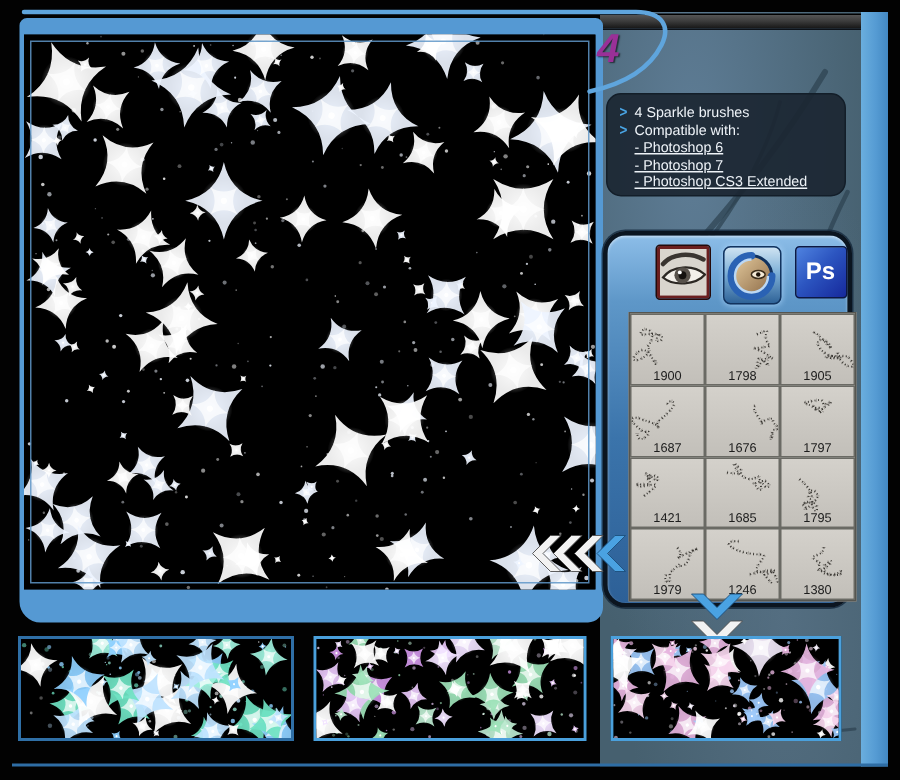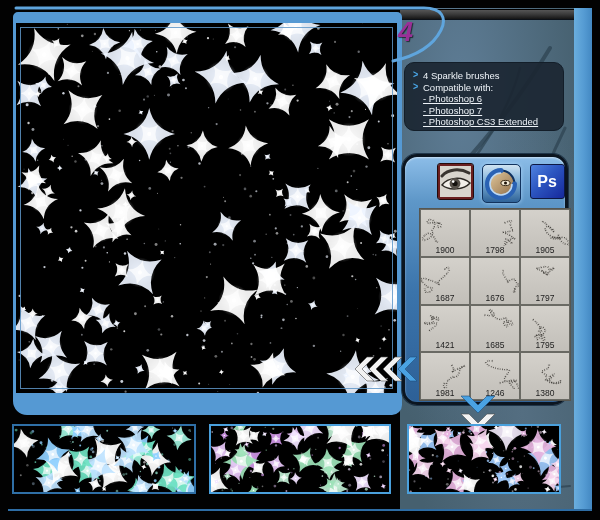--- a/index.html
+++ b/index.html
@@ -1206,21 +1206,21 @@
             <path d="M12.5 12.4C30.1 27.4 14.2 30.0 20.2 20.5C24.6 18.6 30.4 29.0 15.1 29.2C28.7 23.8 25.0 43.2 21.1 30.0C12.5 36.6 20.3 32.2 14.3 30.0" fill="none" stroke="#2e2c28" stroke-width="1.3" stroke-dasharray="0.7 1.7" opacity=".95"></path>
             <path d="M12.5 12.4C30.1 27.4 14.2 30.0 20.2 20.5C24.6 18.6 30.4 29.0 15.1 29.2C28.7 23.8 25.0 43.2 21.1 30.0C12.5 36.6 20.3 32.2 14.3 30.0" fill="none" stroke="#55524c" stroke-width="2.6" stroke-dasharray="0.4 3.4" opacity=".55"></path>
           </svg>
           <div class="brush-size">1795</div>
         </div>
         <div class="brush-cell">
           <svg viewBox="0 0 50 34">
             <path d="M31.9 11.1C39.4 19.2 20.6 22.0 46.0 11.7C36.7 14.3 42.9 21.5 34.8 23.7C30.9 23.7 37.5 19.0 26.5 28.6C27.7 42.7 20.2 30.0 25.2 30.0" fill="none" stroke="#2e2c28" stroke-width="1.3" stroke-dasharray="0.7 1.7" opacity=".95"></path>
             <path d="M31.9 11.1C39.4 19.2 20.6 22.0 46.0 11.7C36.7 14.3 42.9 21.5 34.8 23.7C30.9 23.7 37.5 19.0 26.5 28.6C27.7 42.7 20.2 30.0 25.2 30.0" fill="none" stroke="#55524c" stroke-width="2.6" stroke-dasharray="0.4 3.4" opacity=".55"></path>
           </svg>
-          <div class="brush-size">1981</div>
+          <div class="brush-size">1979</div>
         </div>
         <div class="brush-cell">
           <svg viewBox="0 0 50 34">
             <path d="M22.4 6.7C8.1 5.2 17.8 15.3 37.5 15.8C47.1 15.4 20.9 31.7 46.0 27.3C51.0 36.0 53.5 46.2 40.3 30.0C54.7 24.9 43.3 25.9 29.6 29.8" fill="none" stroke="#2e2c28" stroke-width="1.3" stroke-dasharray="0.7 1.7" opacity=".95"></path>
             <path d="M22.4 6.7C8.1 5.2 17.8 15.3 37.5 15.8C47.1 15.4 20.9 31.7 46.0 27.3C51.0 36.0 53.5 46.2 40.3 30.0C54.7 24.9 43.3 25.9 29.6 29.8" fill="none" stroke="#55524c" stroke-width="2.6" stroke-dasharray="0.4 3.4" opacity=".55"></path>
           </svg>
           <div class="brush-size">1246</div>
         </div>
         <div class="brush-cell">
           <svg viewBox="0 0 50 34">

